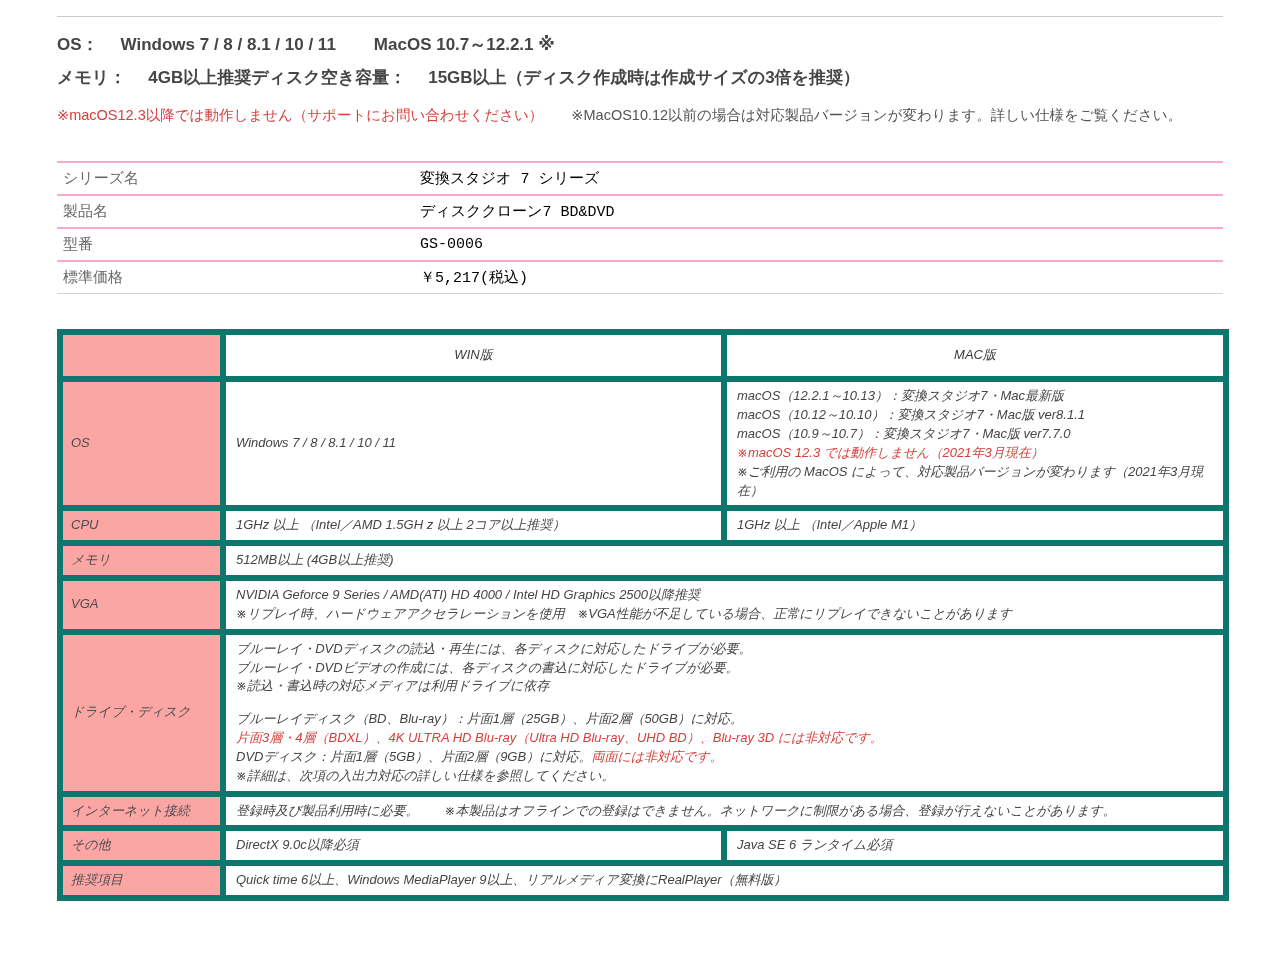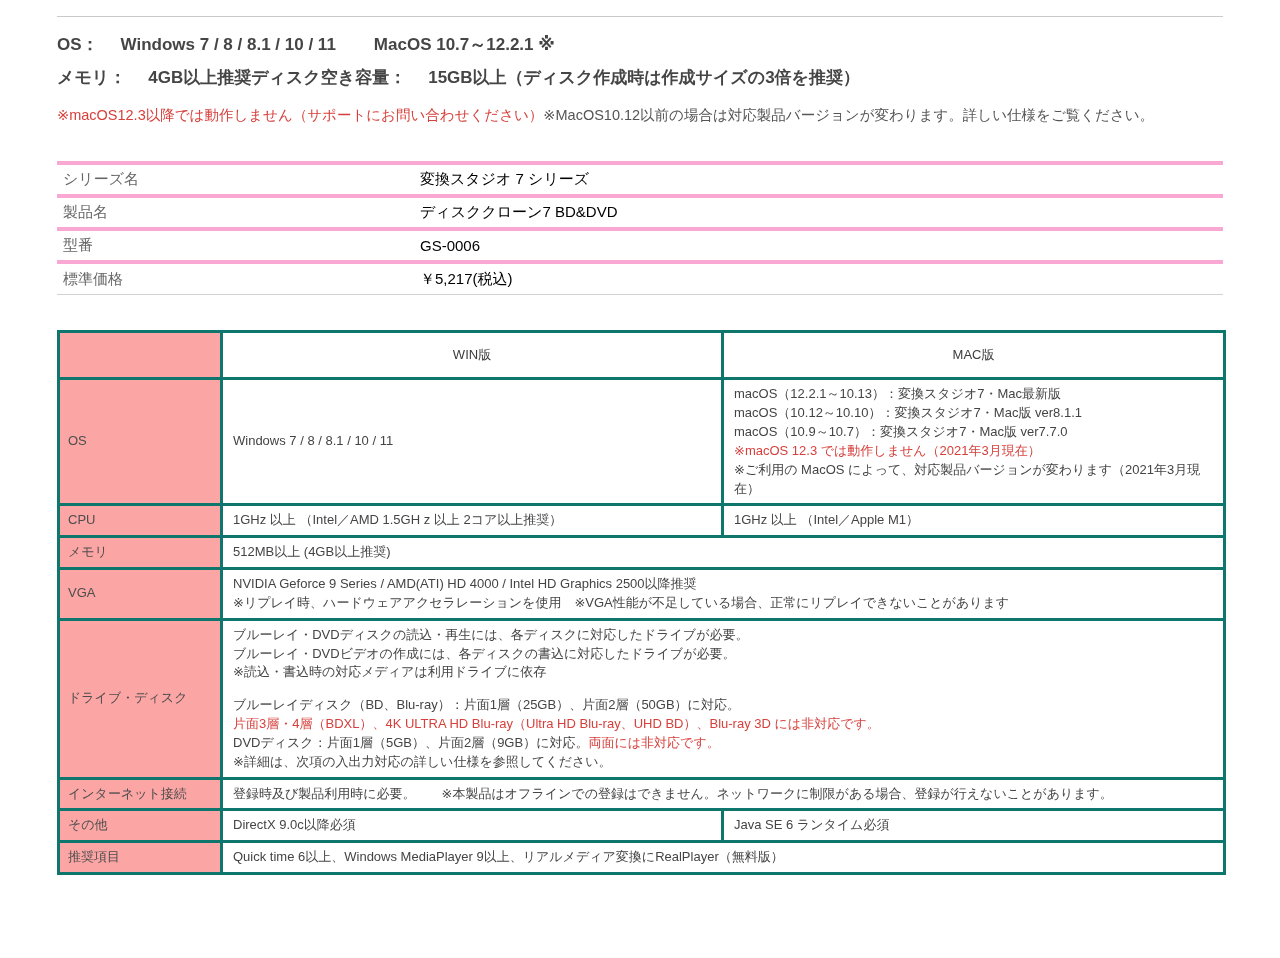--- a/index.html
+++ b/index.html
@@ -28,42 +28,44 @@
   }
 
   
   .summary { margin-top: 18px; font-size: 17px; color: #454545; }
   .summary-line { margin-bottom: 13px; line-height: 1.2; font-weight: bold; }
   .summary-line .gap-s { margin-right: 22px; }
   .summary-line .gap-m { }
   .summary-line .gap-l { margin-right: 38px; }
   .note-line { font-size: 14.5px; margin-top: 17px; }
   .note-red { color: #d6403c; }
-  .note-gray { color: #555; }
+  .note-gray { color: #555; margin-left: 28px; }
 
   
   table { border-collapse: collapse; width: 1166px; table-layout: fixed; }
   .product-table { margin-top: 36px; font-size: 15px; }
   .product-table tr { height: 33px; }
   .product-table td {
-    border-top: 4px solid #f9a8d4;
+    border-top: 2px solid #f9a8d4;
     border-bottom: 1px solid #d2d2d2;
     vertical-align: middle;
     padding-left: 6px;
+    font-family: Liberation Mono, monospace;
   }
   .product-table td.p-label { width: 363px; color: #666; }
   .product-table td.p-value { color: #000000; padding-left: 0; }
 
   
   .spec-table { margin-top: 35px; font-size: 13px; color: #444; }
   .spec-table td {
-    border: 3px solid #0f766e;
+    border: 6px solid #0f766e;
     vertical-align: middle;
     padding: 5px 10px;
     line-height: 1.45;
+    font-style: italic;
   }
   .spec-table td.s-label {
     background: #fca5a5;
     width: 163px;
     color: #4d4d4d;
     padding-left: 8px;
   }
   .spec-table td.s-head { text-align: center; color: #3c3c3c; }
   .spec-table col.c-label { width: 163px; }
   .spec-table col.c-win { width: 501px; }

